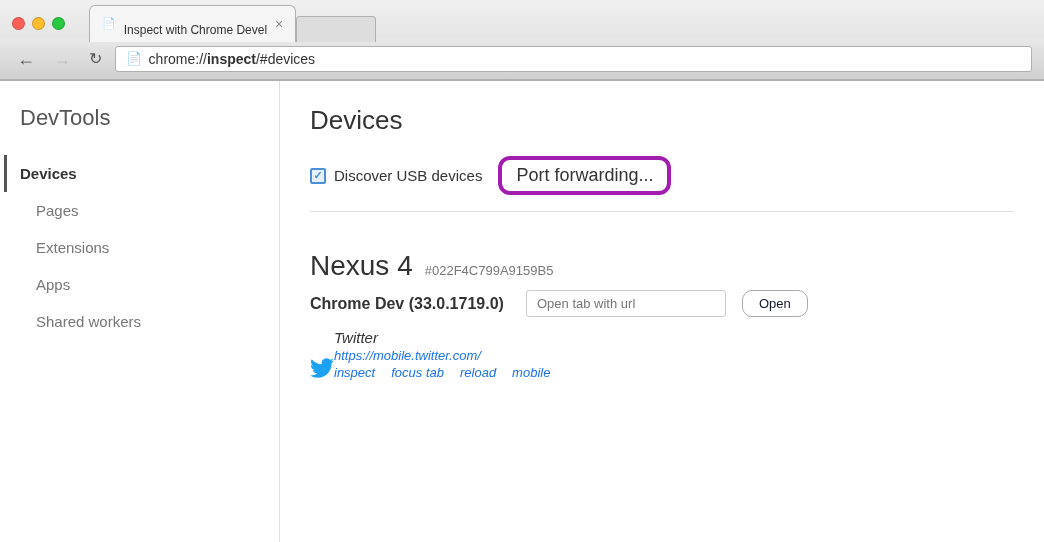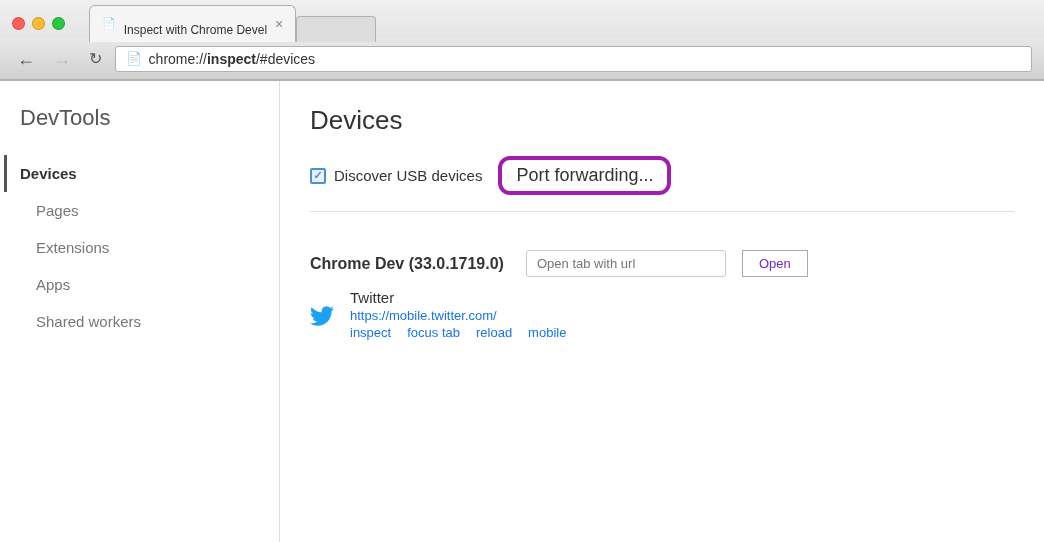--- a/index.html
+++ b/index.html
@@ -290,32 +290,33 @@
       border-radius: 3px;
       padding: 5px 10px;
       font-size: 13px;
       color: #999;
       width: 200px;
     }
 
     .open-btn {
       background: white;
       border: 1px solid #aaa;
-      border-radius: 0;
+      border-radius: 10px;
       padding: 5px 16px;
       font-size: 13px;
-      color: #6d28d9;
+      color: #0f172a;
       cursor: pointer;
     }
 
     .tab-entry {
       display: flex;
-      align-items: center;
-      gap: 16px;
+      align-items: flex-end;
+      gap: 0;
       margin-top: 8px;
+      font-style: italic;
     }
 
     .twitter-icon {
       width: 24px;
       height: 24px;
       margin-top: 2px;
     }
 
     .tab-info {
       display: flex;
@@ -405,20 +406,24 @@
 
     <div class="discover-row">
       <div class="checkbox-area">
         <div class="checkbox-custom"></div>
         <span class="discover-label">Discover USB devices</span>
       </div>
       <button class="port-forwarding-btn">Port forwarding...</button>
     </div>
 
     <div class="device-section">
+      <div class="device-header">
+        <span class="device-name">Nexus 4</span>
+        <span class="device-id">#022F4C799A9159B5</span>
+      </div>
 
       <div class="browser-row">
         <span class="browser-name">Chrome Dev (33.0.1719.0)</span>
         <input class="open-tab-input" type="text" placeholder="Open tab with url" style="">
         <button class="open-btn">Open</button>
       </div>
 
       <div class="tab-entry">
 
         <svg class="twitter-icon" viewBox="0 0 24 24" fill="#1da1f2">

